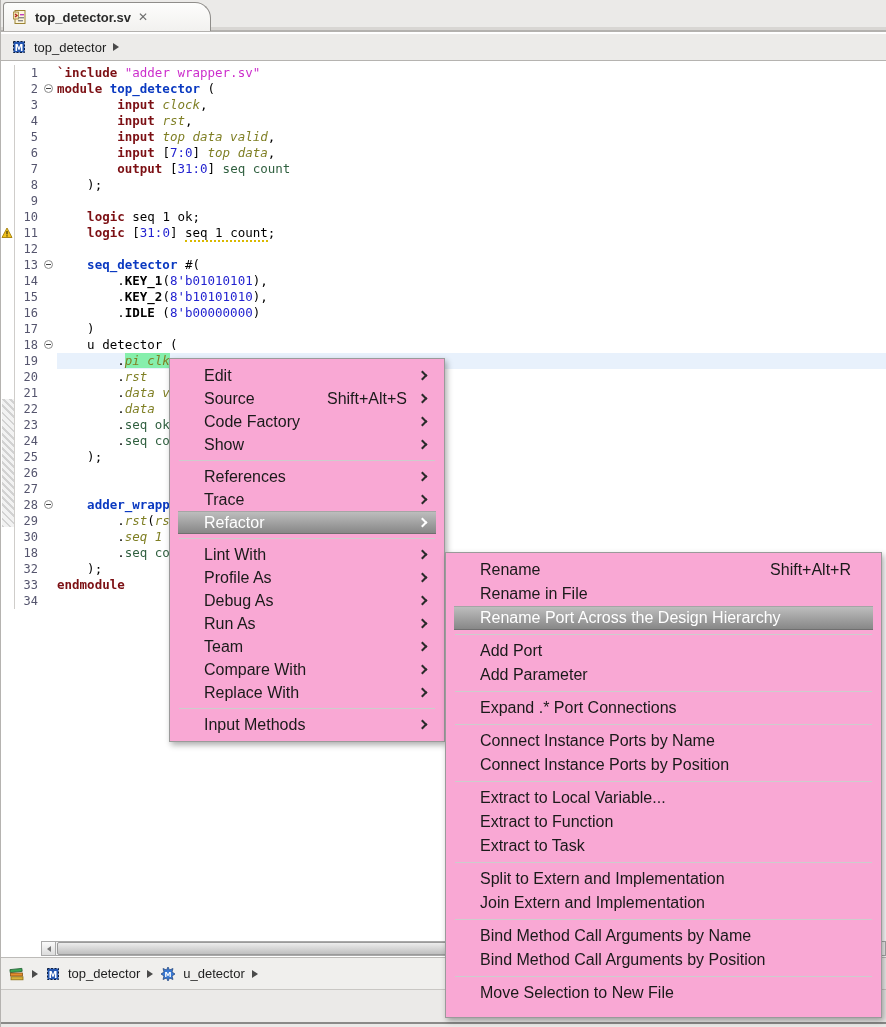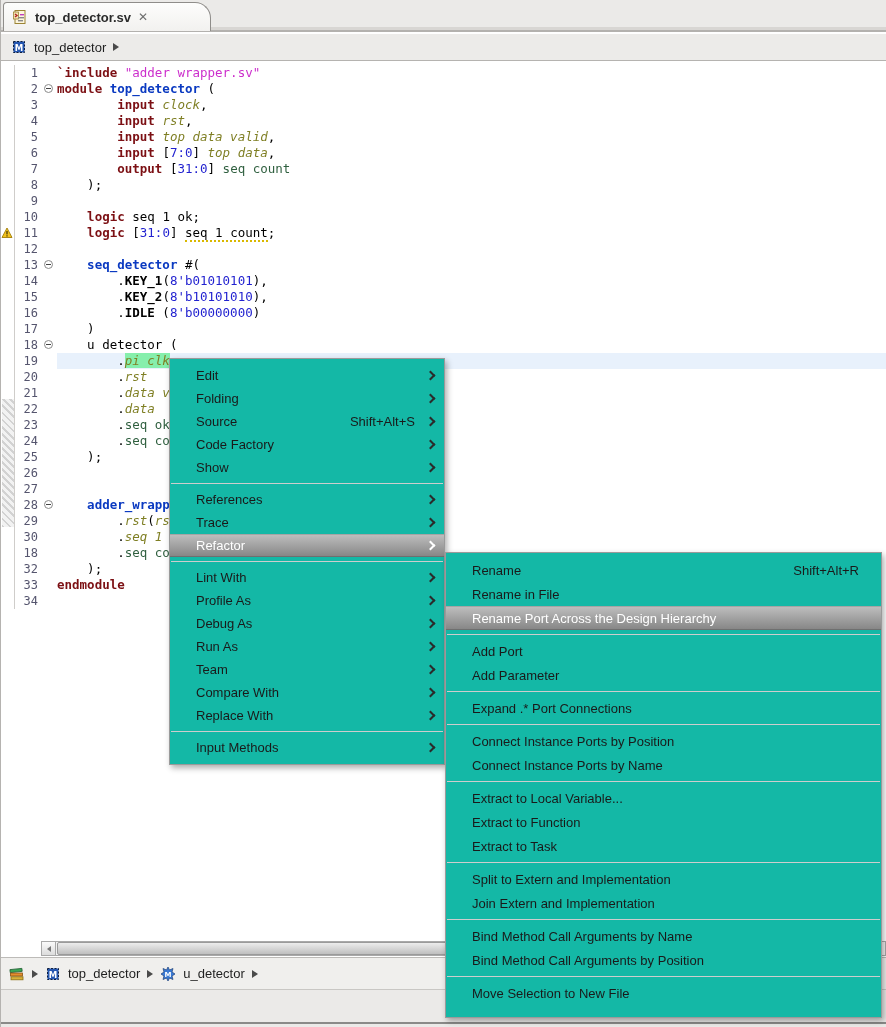--- a/index.html
+++ b/index.html
@@ -62,22 +62,22 @@
   
   .hscroll { position:absolute; left:40px; top:941px; width:845px; height:15px;
              background:#f1f1f1; border:1px solid #a9a9a9; z-index:2; }
   .hs-btn { position:absolute; left:0; top:0; width:14px; height:13px; background:linear-gradient(#fafafa,#dcdcdc);
             border-right:1px solid #a9a9a9; display:flex; align-items:center; justify-content:center; }
   .hs-btn .larr { width:0;height:0;border-top:3px solid transparent;border-bottom:3px solid transparent;border-right:4px solid #777; }
   .hs-thumb { position:absolute; left:15px; top:0; width:806px; height:13px;
               background:linear-gradient(#ececec,#bfbfbf); border:1px solid #9a9a9a; border-radius:2px; }
 
   
-  .menu { position:absolute; background:#14b8a6; border:1px solid #9a9a9a;
-          box-shadow:2px 3px 6px rgba(0,0,0,.32); padding:5px 0; font-size:13px; color:#1a1a1a; }
+  .menu { position:absolute; background:#f9a8d4; border:1px solid #9a9a9a;
+          box-shadow:2px 3px 6px rgba(0,0,0,.32); padding:5px 8px; font-size:16px; color:#1a1a1a; }
   #menu1 { left:168px; top:358px; width:276px; z-index:10; }
   #menu2 { left:444px; top:552px; width:437px; height:466px; z-index:11; }
   #menu1 .menu-row { height:23px; }
   #menu2 .menu-row { height:24px;text-align:center; }
   .menu-row { display:flex; align-items:center; padding:0 10px 0 26px; }
   .menu-row .lbl { flex:0 0 auto; }
   .menu-row .sp { flex:1; }
   .menu-row .shortcut { margin-right:12px; }
   .chev { width:7px; height:7px; border-top:2px solid #2b2b2b; border-right:2px solid #2b2b2b;
           transform:rotate(45deg); flex:0 0 auto; }
@@ -372,25 +372,20 @@
   <div class="bottomfill"></div>
   <div class="bottomedge"></div>
 
   <div class="menu" id="menu1">
       <div class="menu-row">
         <span class="lbl">Edit</span>
         <span class="sp"></span>
         <span class="chev"></span>
       </div>
       <div class="menu-row">
-        <span class="lbl">Folding</span>
-        <span class="sp"></span>
-        <span class="chev"></span>
-      </div>
-      <div class="menu-row">
         <span class="lbl">Source</span>
         <span class="sp"></span>
         <span class="shortcut">Shift+Alt+S</span>
         <span class="chev"></span>
       </div>
       <div class="menu-row">
         <span class="lbl">Code Factory</span>
         <span class="sp"></span>
         <span class="chev"></span>
       </div>
@@ -481,27 +476,27 @@
         <span class="lbl">Add Parameter</span>
         <span class="sp"></span>
       </div>
       <div class="menu-sep"></div>
       <div class="menu-row">
         <span class="lbl">Expand .* Port Connections</span>
         <span class="sp"></span>
       </div>
       <div class="menu-sep"></div>
       <div class="menu-row">
+        <span class="lbl">Connect Instance Ports by Name</span>
+        <span class="sp"></span>
+      </div>
+      <div class="menu-row">
         <span class="lbl">Connect Instance Ports by Position</span>
         <span class="sp"></span>
       </div>
-      <div class="menu-row">
-        <span class="lbl">Connect Instance Ports by Name</span>
-        <span class="sp"></span>
-      </div>
       <div class="menu-sep"></div>
       <div class="menu-row">
         <span class="lbl">Extract to Local Variable...</span>
         <span class="sp"></span>
       </div>
       <div class="menu-row">
         <span class="lbl">Extract to Function</span>
         <span class="sp"></span>
       </div>
       <div class="menu-row">

